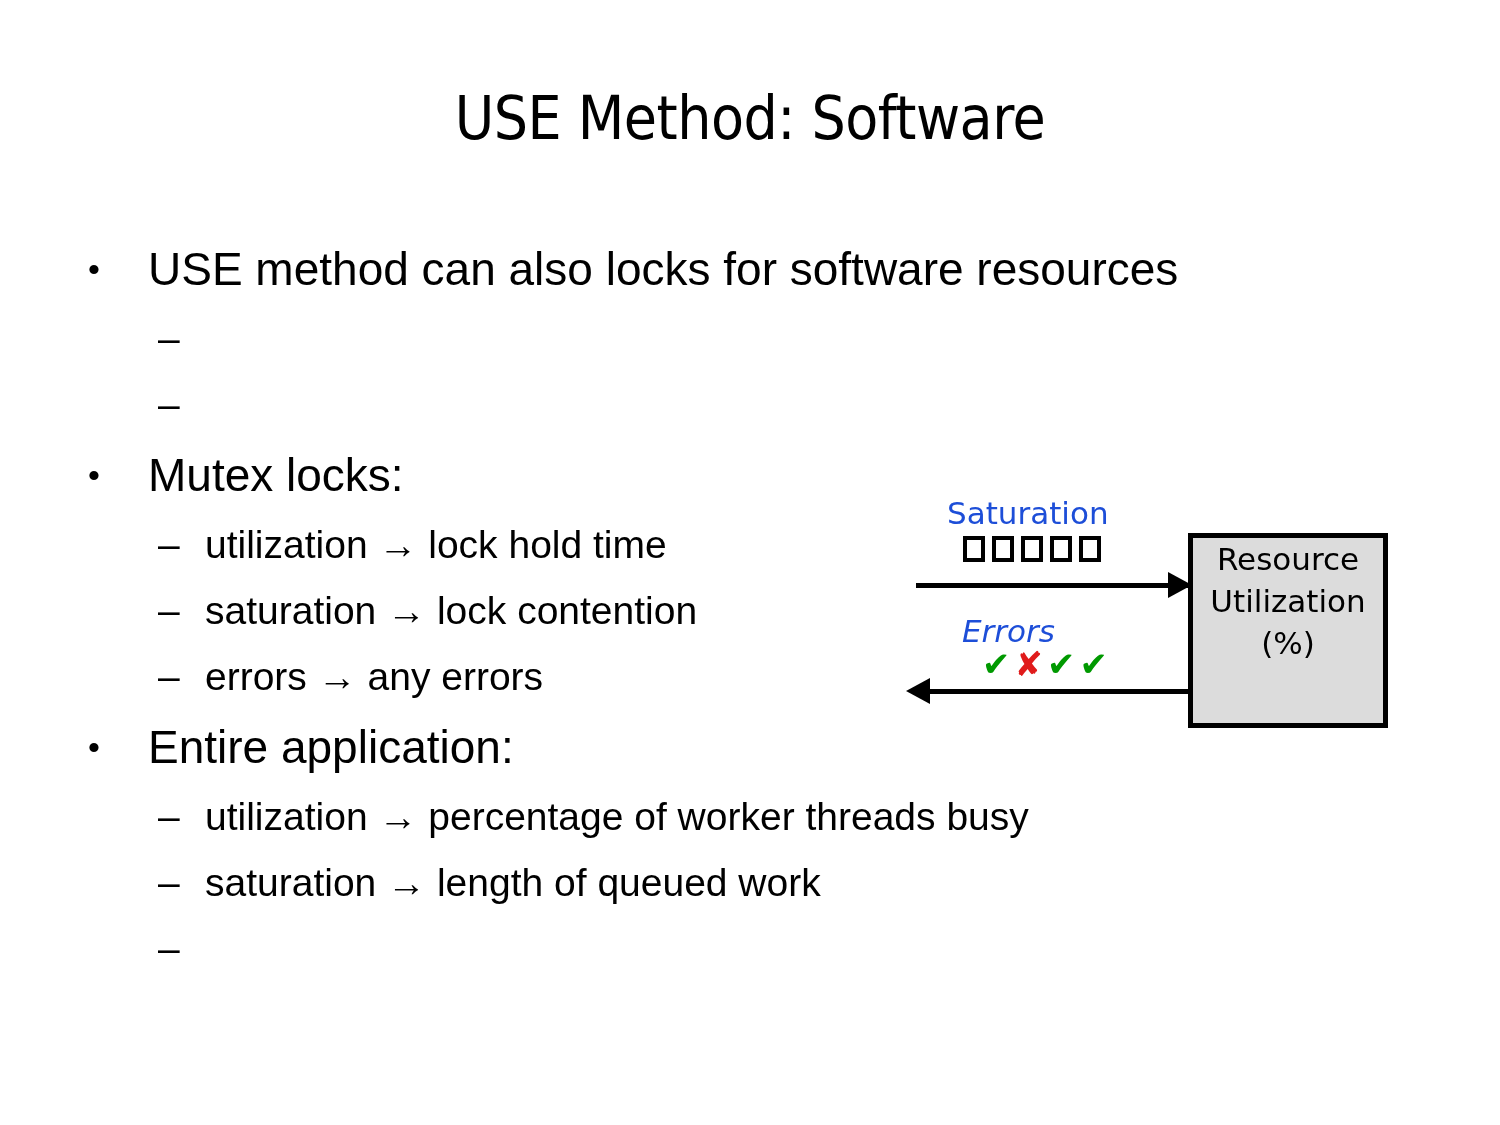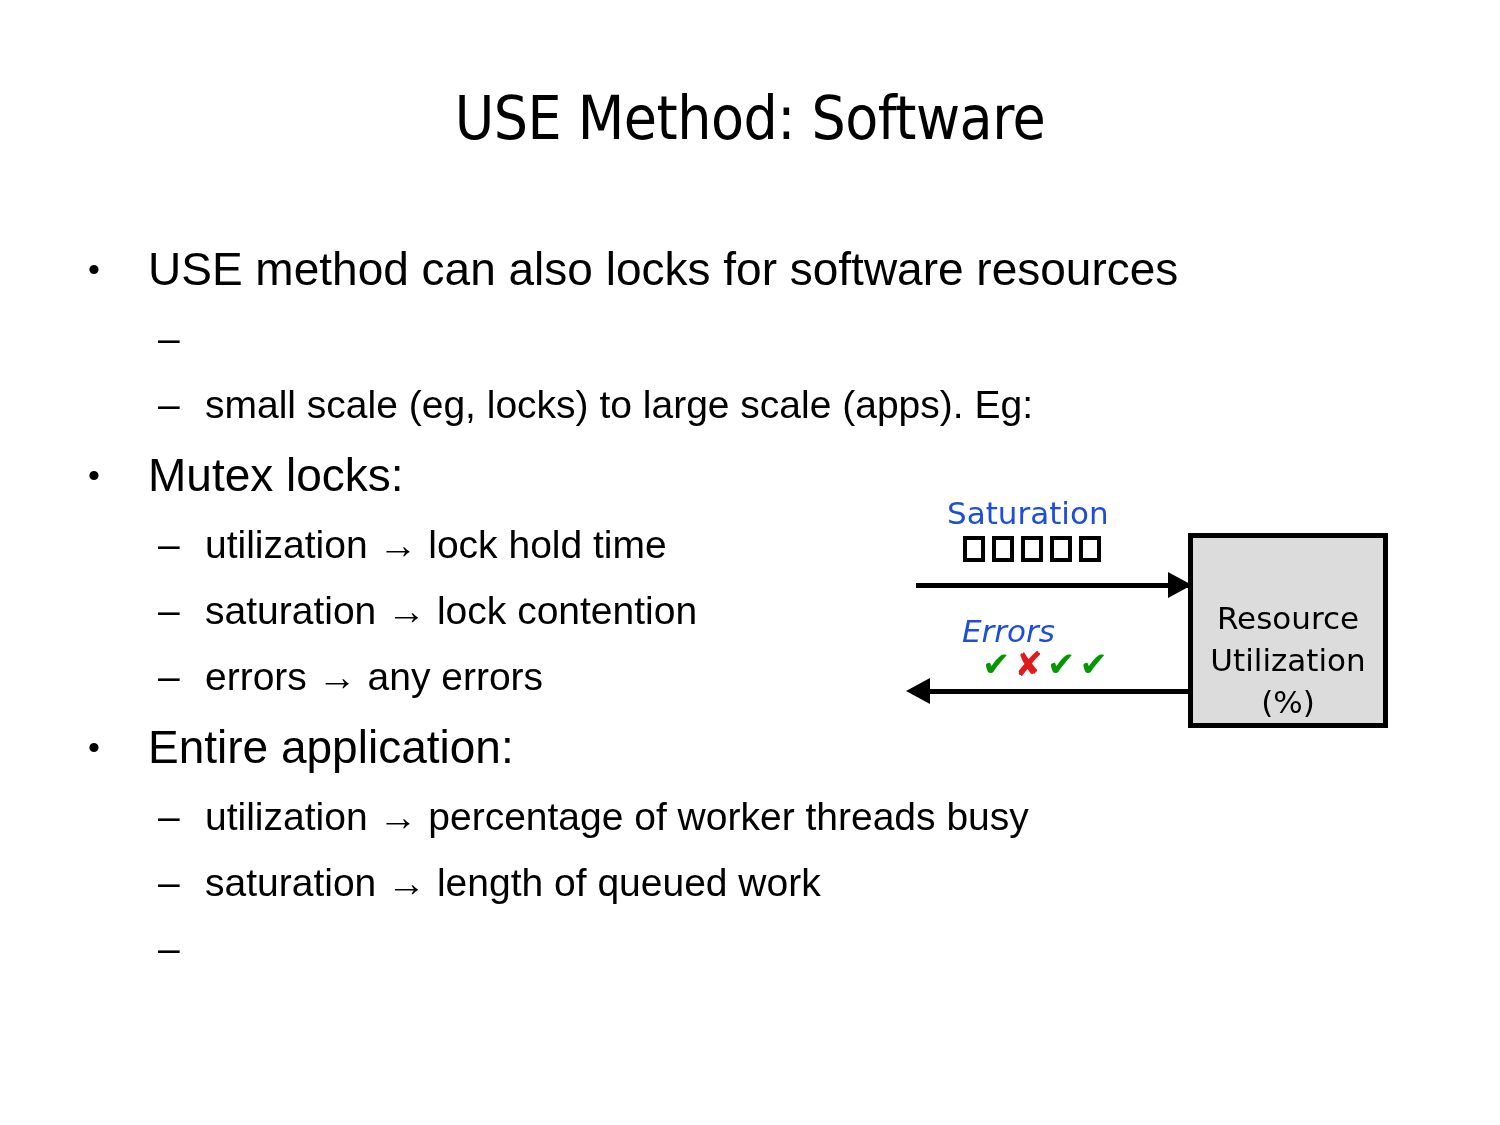--- a/index.html
+++ b/index.html
@@ -155,37 +155,37 @@
     left: 288px;
     top: 43px;
     width: 200px;
     height: 195px;
     background: #dcdcdc;
     border: 5px solid #000;
     box-sizing: border-box;
     display: flex;
     flex-direction: column;
     align-items: center;
-    justify-content: flex-end;
+    justify-content: flex-start;
     font-family: "DejaVu Sans", sans-serif;
     font-size: 31px;
     line-height: 42px;
     color: #000;
     text-align: center;
   }
 </style>
 </head>
 <body>
 
 <div id="slide-title">USE Method: Software</div>
 
 <div id="body-list">
     <div class="bullet-row lvl1"><span class="marker">•</span><span class="txt">USE method can also locks for software resources</span></div>
     <div class="bullet-row lvl2"><span class="marker">–</span></div>
-    <div class="bullet-row lvl2"><span class="marker">–</span><span class="txt">small scale (eg, locks) to large scale (apps). Eg:</span></div>
+    <div class="bullet-row lvl2"><span class="marker">–</span></div>
     <div class="bullet-row lvl1"><span class="marker">•</span><span class="txt">Mutex locks:</span></div>
     <div class="bullet-row lvl2"><span class="marker">–</span><span class="txt">utilization → lock hold time</span></div>
     <div class="bullet-row lvl2"><span class="marker">–</span><span class="txt">saturation → lock contention</span></div>
     <div class="bullet-row lvl2"><span class="marker">–</span><span class="txt">errors → any errors</span></div>
     <div class="bullet-row lvl1"><span class="marker">•</span><span class="txt">Entire application:</span></div>
     <div class="bullet-row lvl2"><span class="marker">–</span><span class="txt">utilization → percentage of worker threads busy</span></div>
     <div class="bullet-row lvl2"><span class="marker">–</span><span class="txt">saturation → length of queued work</span></div>
     <div class="bullet-row lvl2"><span class="marker">–</span></div>
   </div>
 

